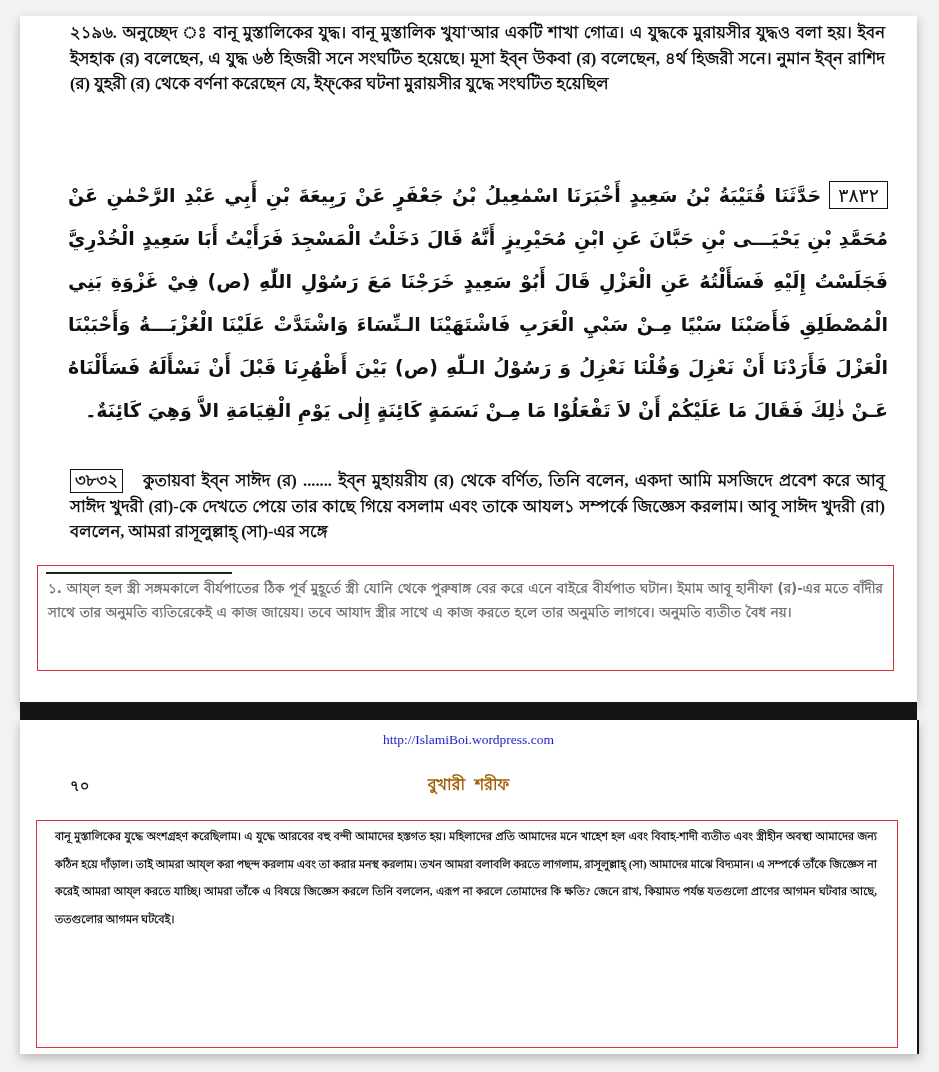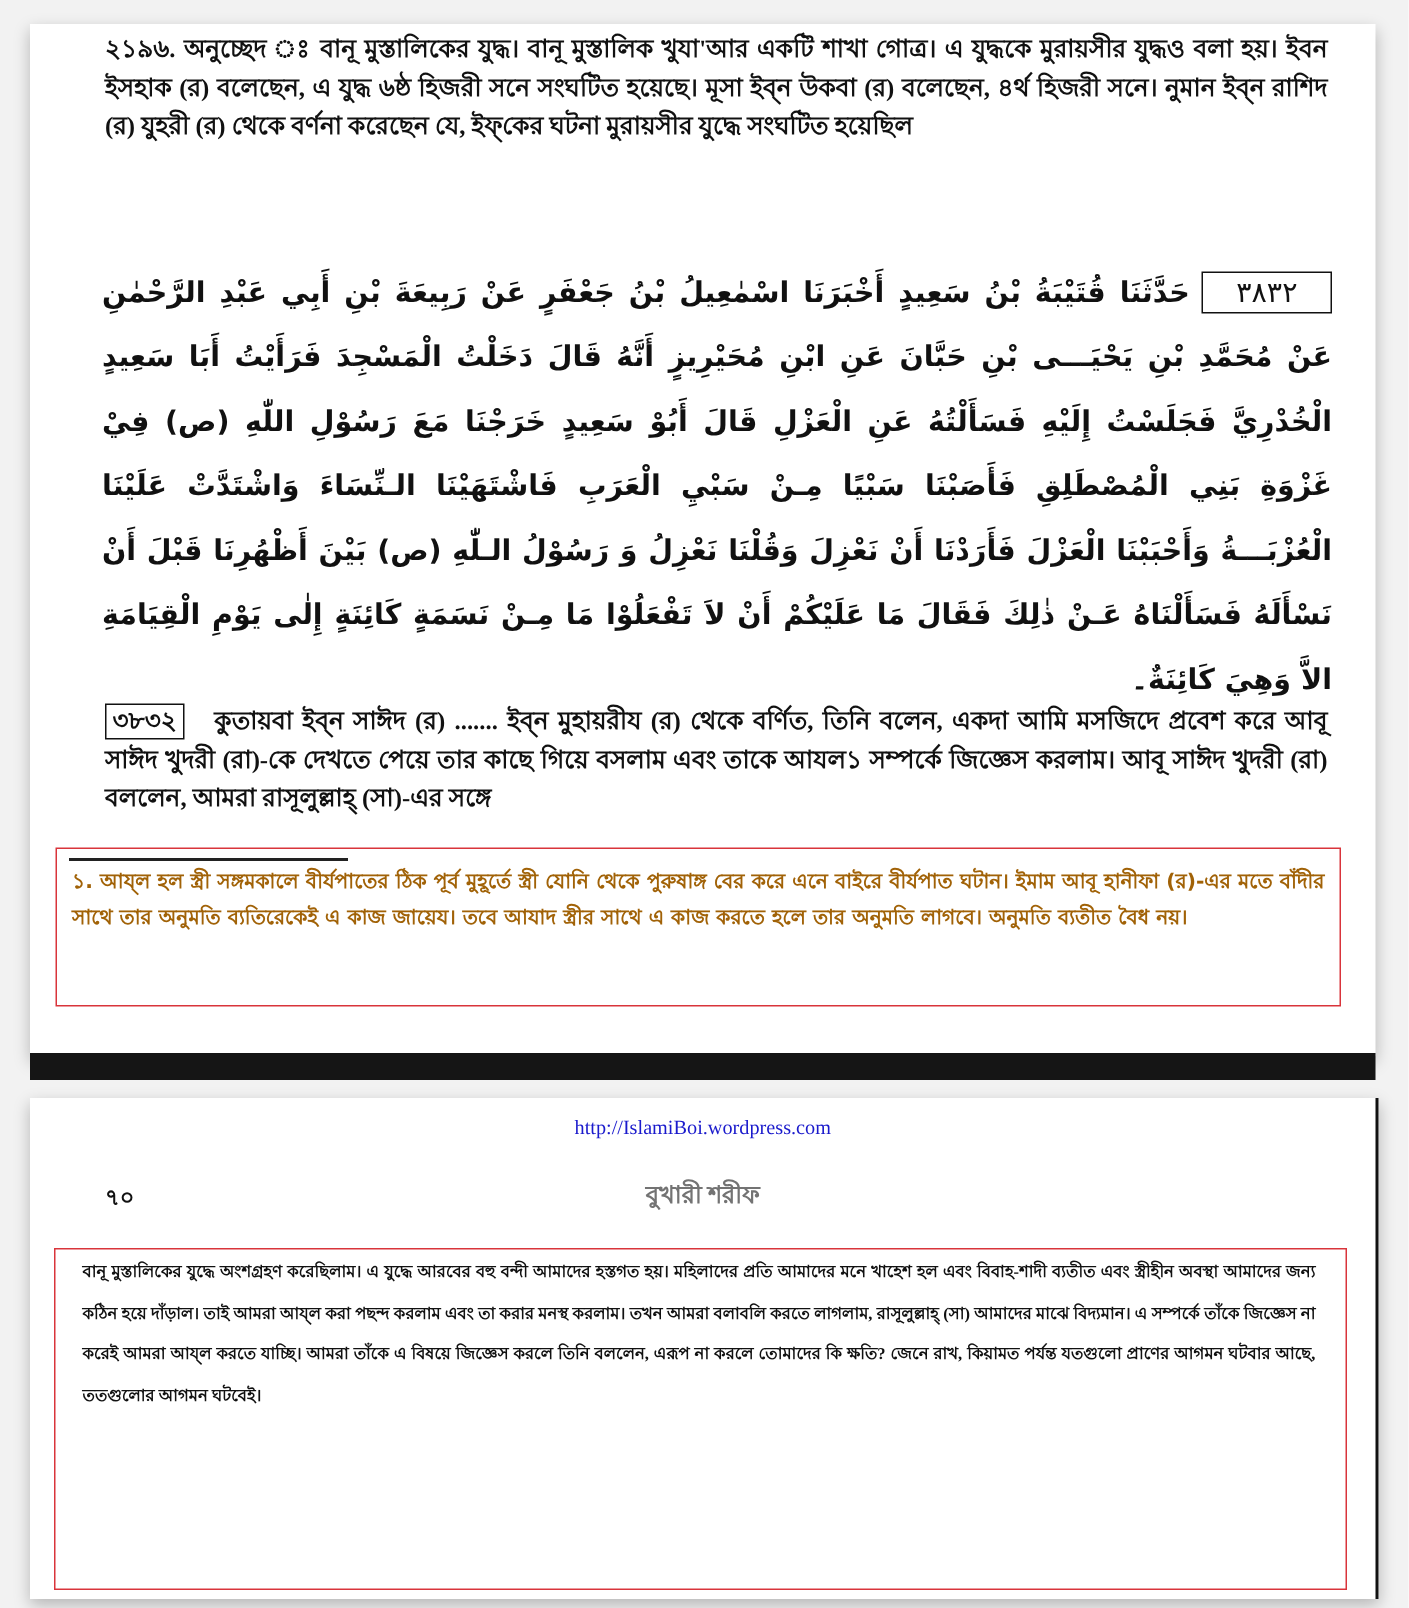--- a/index.html
+++ b/index.html
@@ -10,62 +10,62 @@
     position: relative;
   }
   .page {
     position: absolute; left: 20px; width: 897px; background: #ffffff;
     box-shadow: 0 4px 10px rgba(0,0,0,0.25);
   }
   .page-top { top: 16px; height: 688px; }
   .divider-bar {
     position: absolute; left: 20px; top: 702px; width: 897px; height: 18px; background: #151515;
   }
-  .page-bottom { top: 720px; height: 334px; border-right: 2px solid #111; margin-top: 12px; }
+  .page-bottom { top: 720px; height: 334px; border-right: 2px solid #111; }
   .bn {
     font-family: Liberation Serif, serif; font-weight: bold; color: #111;
     font-size: 16.5px; line-height: 25.5px; text-align: justify;
   }
   .heading { position: absolute; left: 50px; top: 4px; width: 815px; }
   .arabic-block {
     position: absolute; left: 48px; top: 158px; width: 820px;
     direction: rtl; text-align: justify;
     font-family: "DejaVu Sans", sans-serif; font-weight: bold; color: #111;
     font-size: 19px; line-height: 43px;
   }
   .ar-number-box {
-    display: inline-block; border: 1.5px solid #111; padding: 0 22px; line-height: 26px;
+    display: inline-block; border: 1.5px solid #111; padding: 0 8px; line-height: 26px;
     margin-left: 8px; font-weight: normal;
   }
   .hadith-bn { position: absolute; left: 50px; top: 452px; width: 815px; }
   .bn-number-box {
     display: inline-block; border: 1.5px solid #111; padding: 0 4px; line-height: 22px; margin-right: 20px;
   }
   .footnote-box {
     position: absolute; left: 17px; top: 549px; width: 855px; height: 104px;
     border: 1.5px solid #d9343b;
   }
   .footnote-rule {
     position: absolute; left: 8px; top: 6px; width: 186px; height: 1.5px; background: #222;
   }
   .footnote-text {
     position: absolute; left: 10px; top: 10px; width: 835px;
-    font-size: 13.5px; line-height: 24px; font-weight: bold; color: #a16207; text-align: justify;
+    font-size: 13.5px; line-height: 24px; font-weight: bold; color: #737373; text-align: justify;
   }
   .url {
     position: absolute; left: 0; top: 12px; width: 100%; text-align: center;
     font-family: "Liberation Serif", serif; font-size: 13.5px; color: #1a1acc;
   }
   .page-number {
     position: absolute; left: 50px; top: 54px; font-family: Liberation Serif, serif;
     font-size: 15px; color: #111; font-weight: bold;
   }
   .book-title {
     position: absolute; left: 0; top: 52px; width: 100%; text-align: center;
-    font-family: Liberation Serif, serif; font-size: 16px; font-weight: bold; color: #737373;
+    font-family: Liberation Mono, monospace; font-size: 16px; font-weight: bold; color: #a16207;
   }
   .main-box {
     position: absolute; left: 16px; top: 100px; width: 860px; height: 226px;
     border: 1.5px solid #d9343b;
   }
   .main-text { position: absolute; left: 18px; top: 2px; width: 822px; font-size: 11px; line-height: 27.5px; }
 </style>
 </head>
 <body>
 

